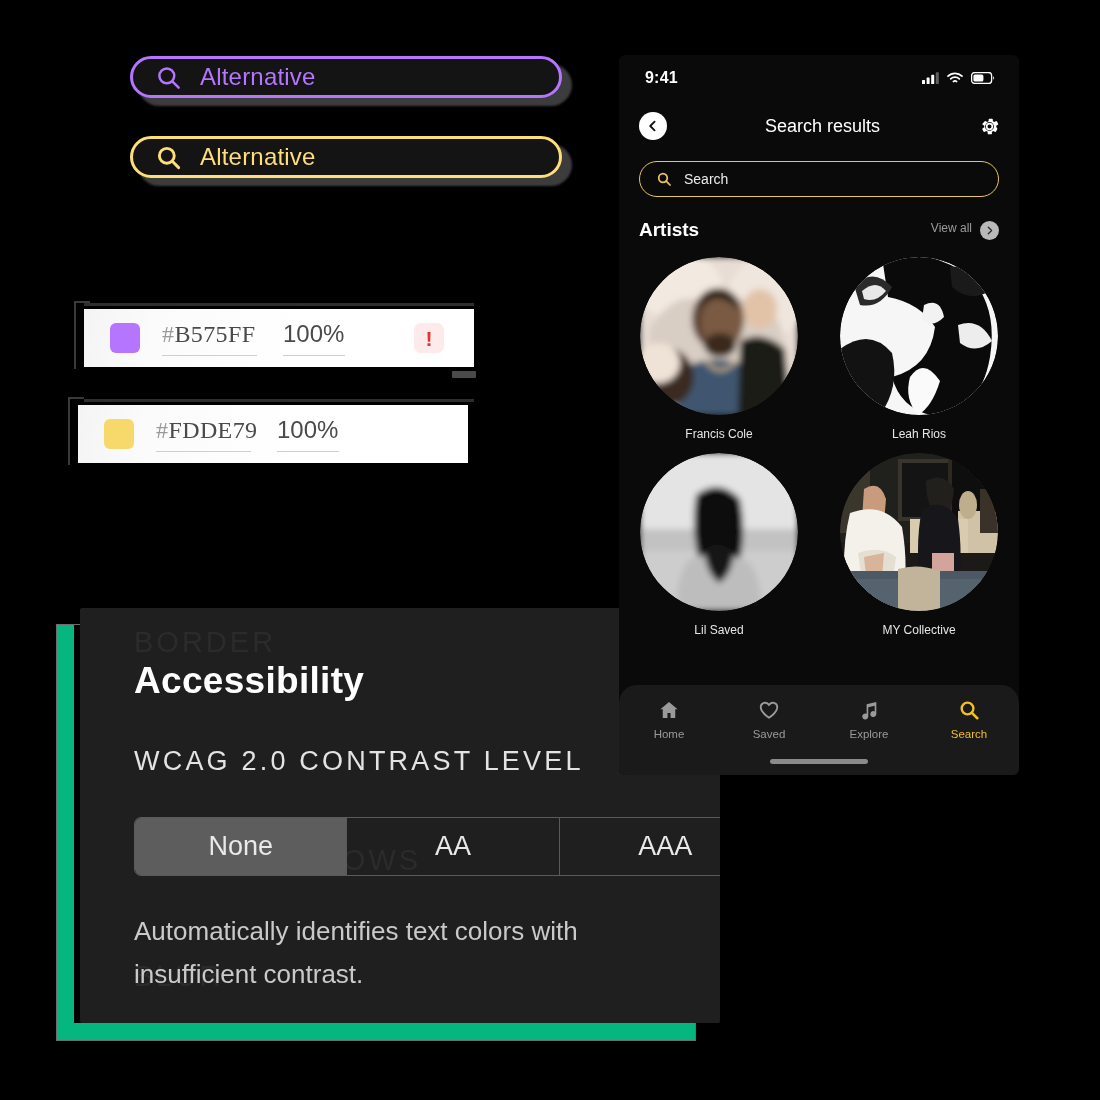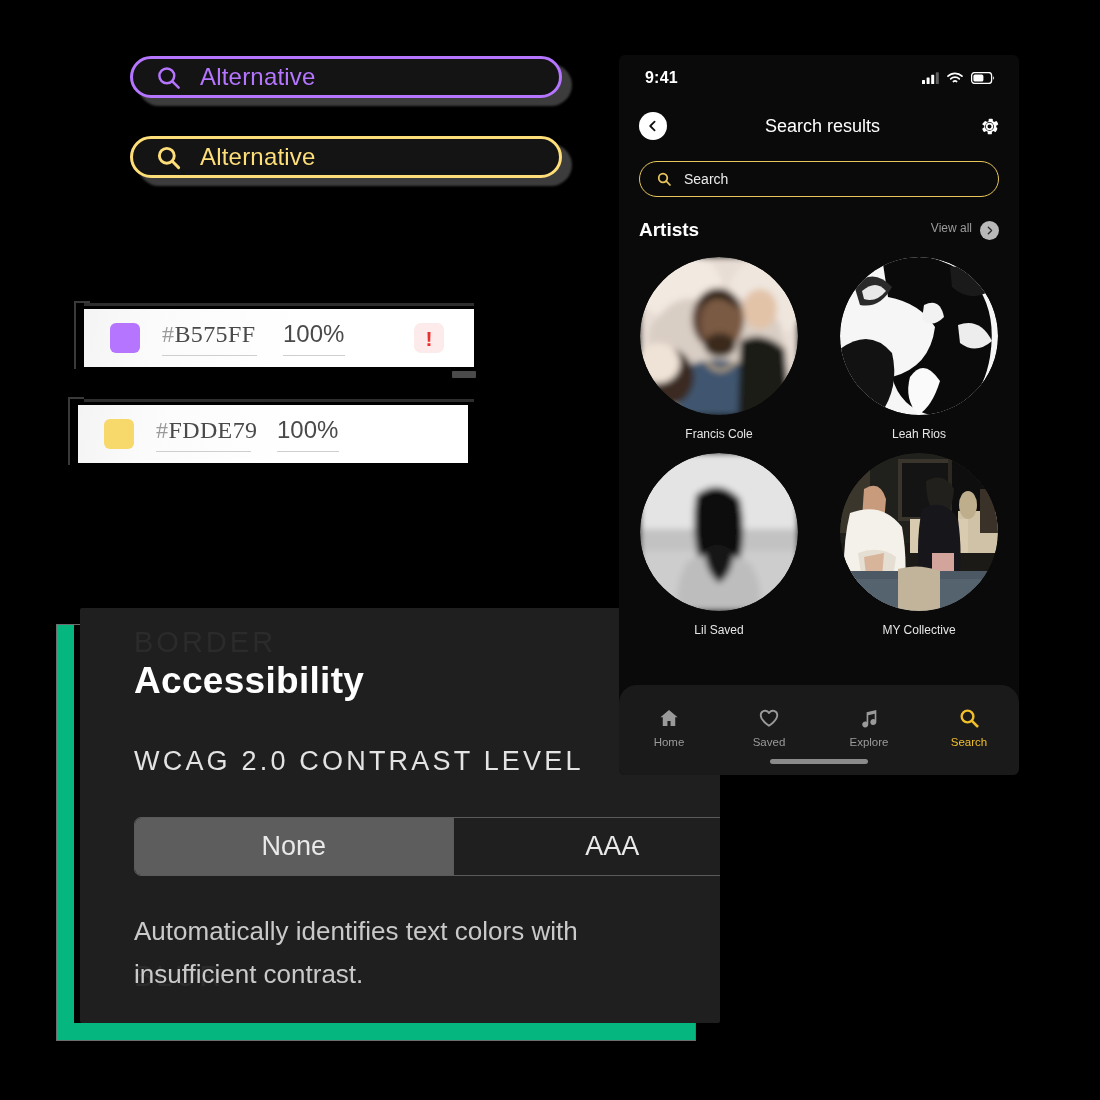--- a/index.html
+++ b/index.html
@@ -109,21 +109,21 @@
   .viewall { display:flex; gap:8px; }
   .viewall span { color:#9c9c9c; font-size:12px; }
   .chev { width:19px; height:19px; border-radius:50%; background:#b9b9b9; display:flex; align-items:center; justify-content:center; }
   .grid { margin:16px 0 0 0; display:grid; grid-template-columns:1fr 1fr; row-gap:12px; }
   .artist { display:flex; flex-direction:column; align-items:center; }
   .avatar { width:158px; height:158px; border-radius:50%; overflow:hidden; position:relative; background:#111; }
   .aname { margin-top:12px; color:#e6e6e6; font-size:12px; }
   .tabbar {
     position:absolute; left:0; bottom:0; width:100%; height:90px;
     background:#1a1a1a; border-radius:18px 18px 0 0;
-    display:flex; align-items:flex-start; padding-top:22px;
+    display:flex; align-items:flex-start; padding-top:14px;
   }
   .tab { flex:1; display:flex; flex-direction:column; align-items:center; gap:7px; }
   .tab .lbl { font-size:11.5px; color:#9a9a9a; }
   .tab.active .lbl { color:#f0bf2a; }
   .homebar { position:absolute; bottom:11px; left:50%; transform:translateX(-50%); width:98px; height:5px; border-radius:3px; background:#8a8a8a; }
 </style>
 </head>
 <body>
 
 <div id="stage">
@@ -181,20 +181,21 @@
   <div class="acc-panel">
     <div class="ghost" style="left:54px; top:18px;">BORDER</div>
     <div class="ghost" style="left:54px; top:236px;">INNER SHADOWS</div>
     <div class="ghost" style="left:54px; top:352px;">BLUR</div>
 
     <div class="acc-title">Accessibility</div>
     <div class="acc-sub">WCAG 2.0 CONTRAST LEVEL</div>
 
     <div class="seg">
       <div class="seg-item active">None</div>
+      <div class="seg-item">AA</div>
       <div class="seg-item">AAA</div>
     </div>
 
     <div class="acc-desc">Automatically identifies text colors with insufficient contrast.</div>
   </div>
 
   <div class="phone">
 
     <div class="statusbar">
       <div class="clock">9:41</div>

